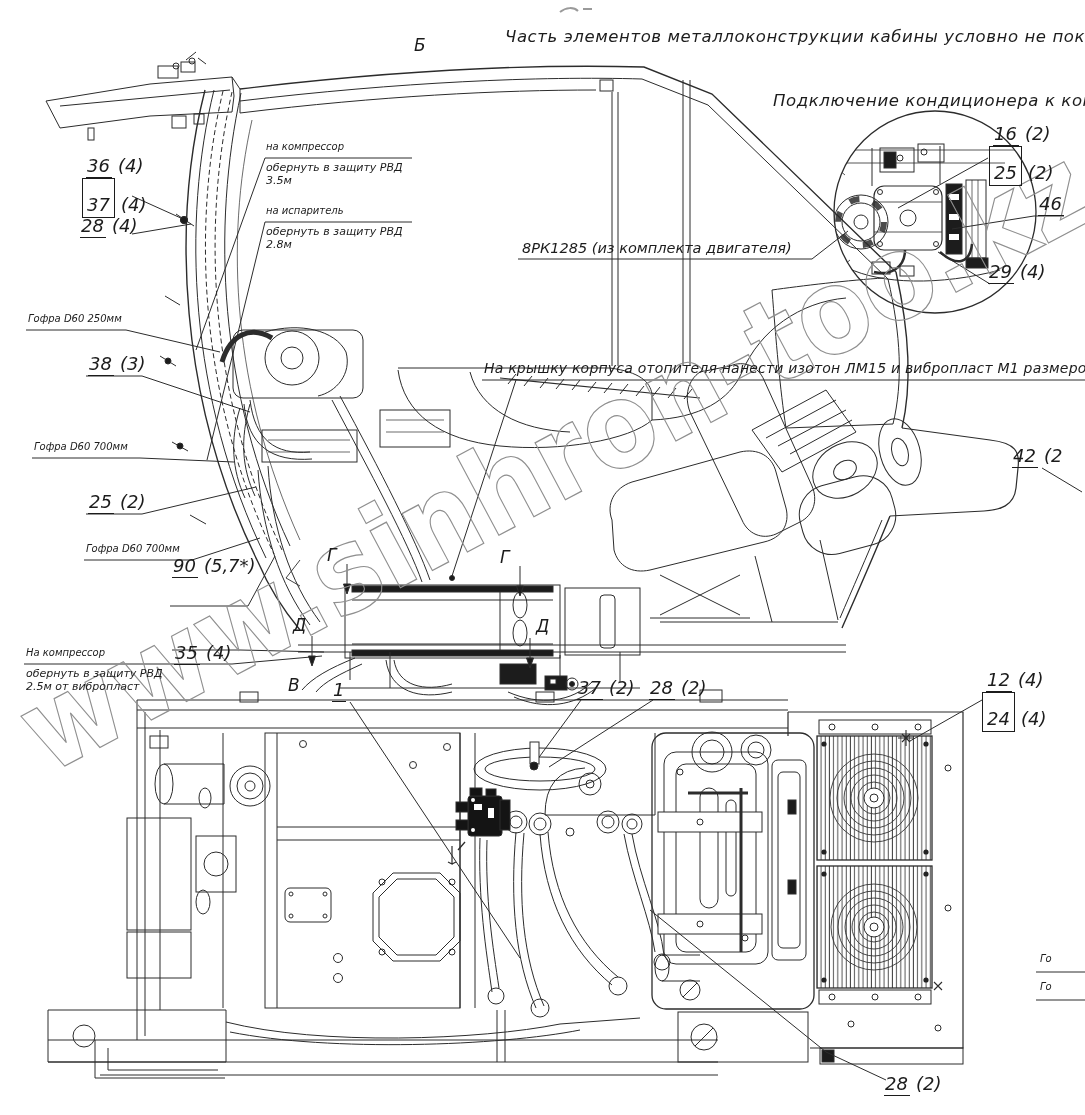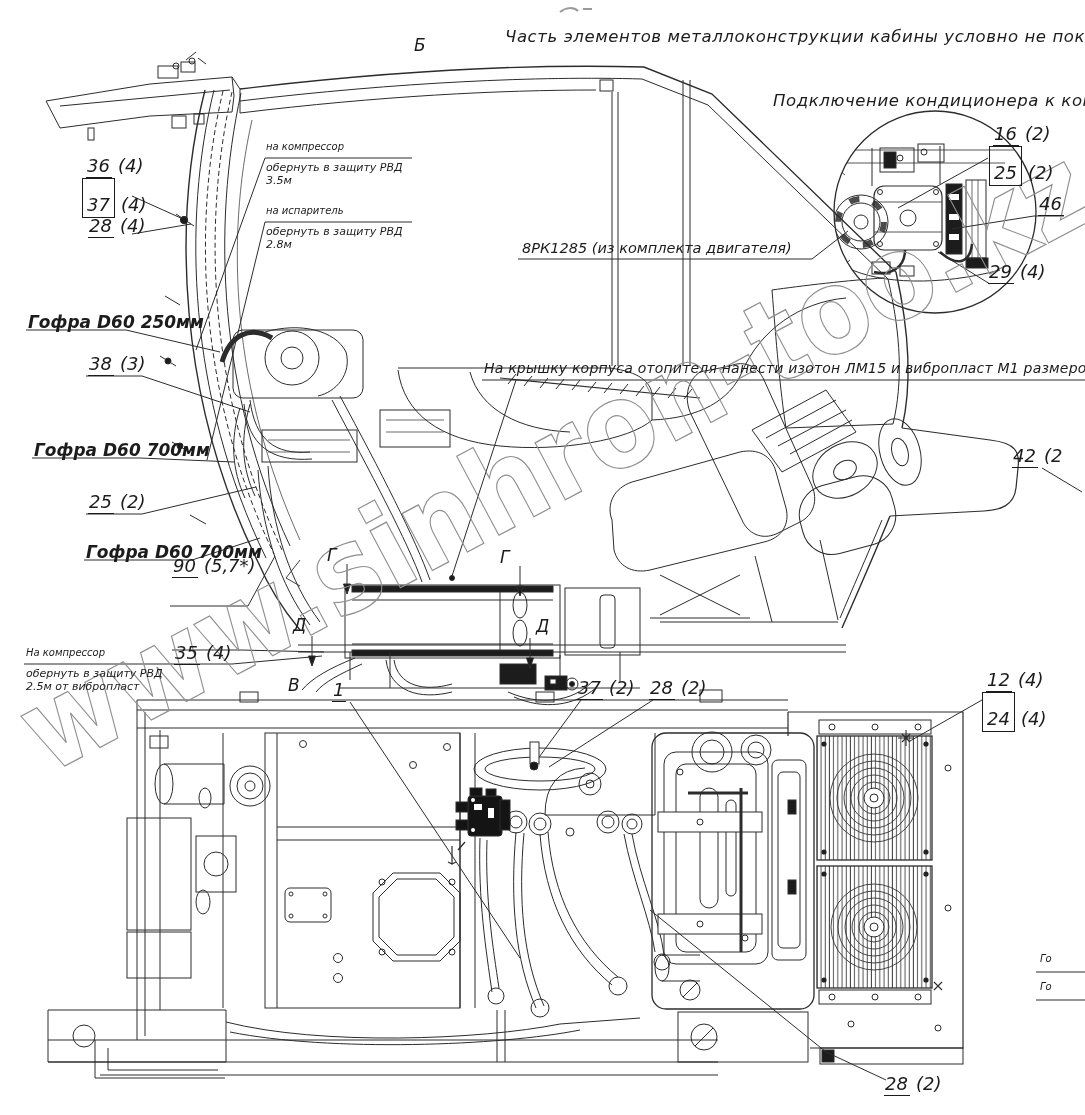--- a/index.html
+++ b/index.html
@@ -3,21 +3,21 @@
 <meta charset="utf-8">
 <style>
   html,body{margin:0;padding:0;background:#fff;}
   .sheet{position:relative;width:1085px;height:1115px;background:#ffffff;overflow:hidden;
          font-family:"DejaVu Sans",sans-serif;color:#1c1c1c;}
   svg{position:absolute;left:0;top:0;}
   .lbl{position:absolute;font-style:italic;white-space:nowrap;color:#1c1c1c;line-height:1.15;}
   .num{font-size:18px;}
   .sec{font-size:17px;}
   .t14{font-size:10px;}
-  .t135{font-size:17px;font-weight:bold;}
+  .t135{font-size:10px;}
   .t11{font-size:11px;line-height:1.25;}
   .un{border-bottom:1.4px solid #1c1c1c;padding:0 2px 1px 1px;}
   .bx{border:1.4px solid #1c1c1c;padding:16px 4px 1px 4px;display:inline-block;}
   .q{margin-left:6px;}
   .note-big{font-size:16.5px;letter-spacing:.6px;line-height:1.55;}
   .heater{font-size:14px;letter-spacing:.2px;}
   .belt{font-size:14.5px;font-style:italic;}
 </style>
 </head>
 <body>
@@ -443,21 +443,21 @@
 <div class="lbl t135" style="left:28px;top:313px">Гофра D60 250мм</div>
 <div class="lbl t135" style="left:34px;top:441px">Гофра D60 700мм</div>
 <div class="lbl t135" style="left:86px;top:543px">Гофра D60 700мм</div>
 <div class="lbl t14" style="left:1040px;top:953px">Го</div>
 <div class="lbl t14" style="left:1040px;top:981px">Го</div>
 
 <div class="lbl num" style="left:86px;top:156px">
   <span class="un">36</span><span class="q">(4)</span></div>
 <div class="lbl num" style="left:82px;top:178px">
   <span class="bx">37</span><span class="q">(4)</span></div>
-<div class="lbl num" style="left:88px;top:216px">
+<div class="lbl num" style="left:80px;top:216px">
   <span class="un">28</span><span class="q">(4)</span></div>
 
 <div class="lbl num" style="left:993px;top:124px">
   <span class="un">16</span><span class="q">(2)</span></div>
 <div class="lbl num" style="left:989px;top:146px">
   <span class="bx">25</span><span class="q">(2)</span></div>
 <div class="lbl num" style="left:1038px;top:194px">
   <span class="un">46</span></div>
 <div class="lbl num" style="left:988px;top:262px">
   <span class="un">29</span><span class="q">(4)</span></div>

